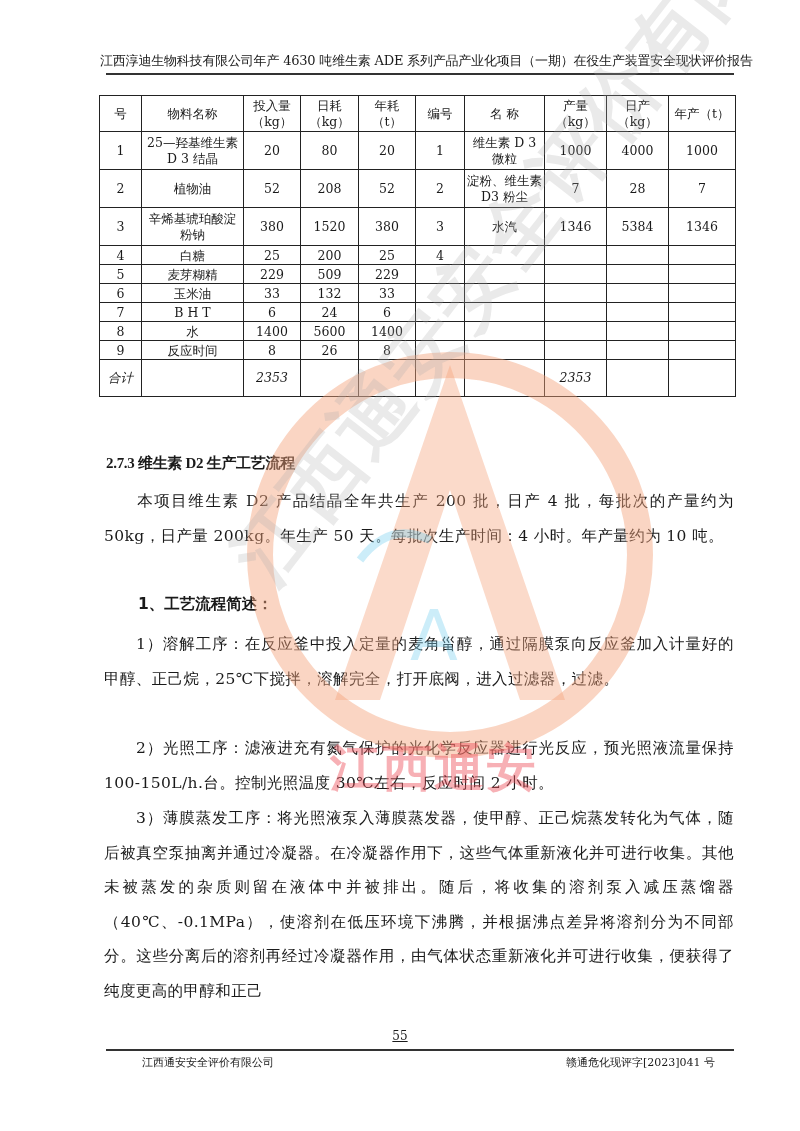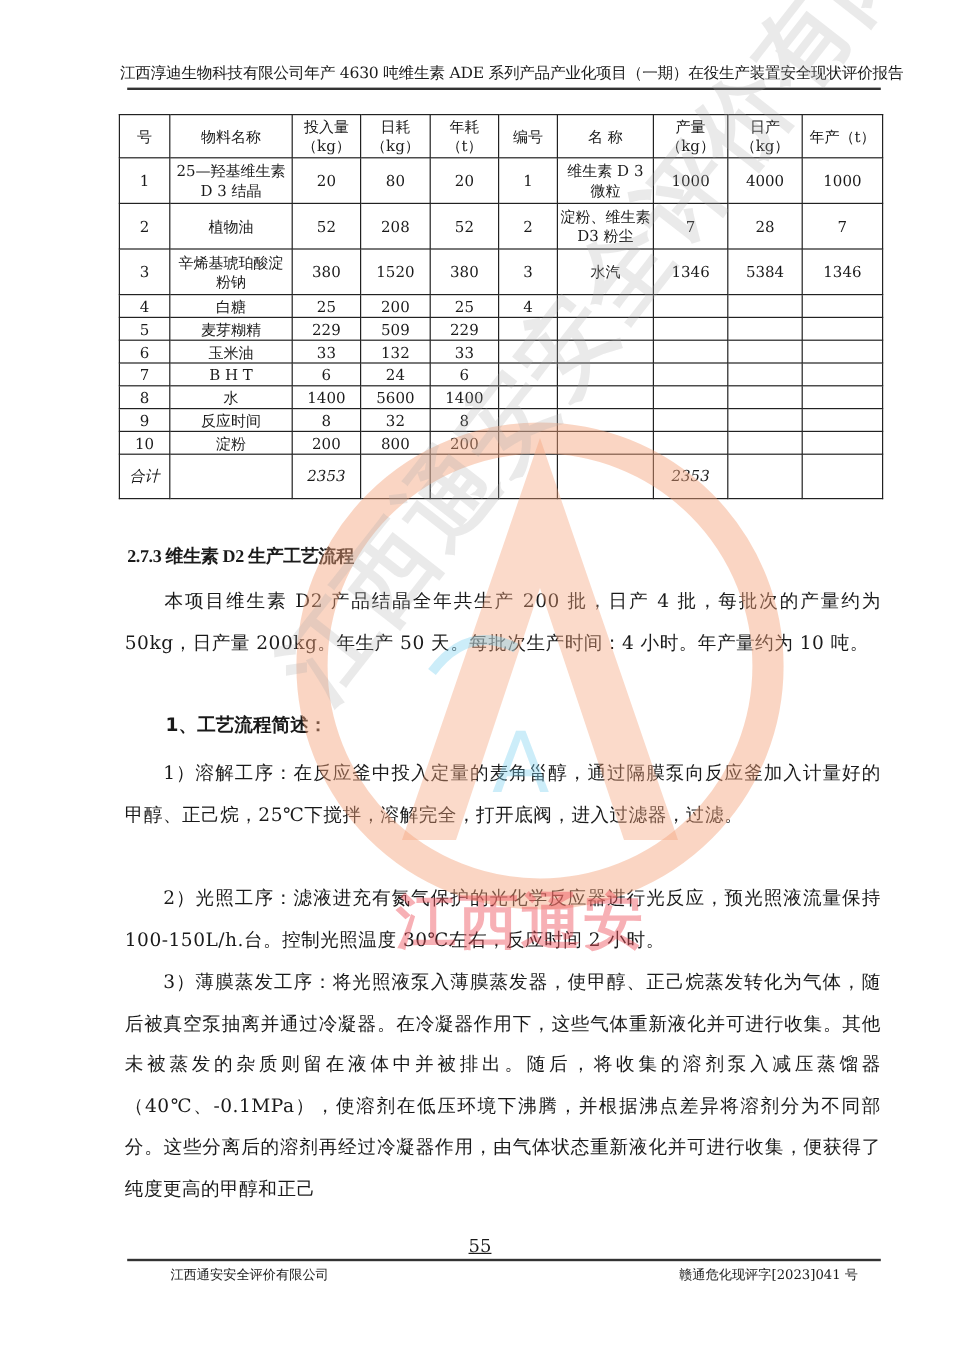--- a/index.html
+++ b/index.html
@@ -33,21 +33,21 @@
   }
   .para {
     position: absolute; left: 104px; width: 630px;
     font-size: 15.5px; line-height: 34.5px; text-align: justify; letter-spacing: 0.4px;
   }
   .para .indent { display: inline-block; width: 32px; }
   .sub-heading {
     position: absolute; left: 138px; top: 594px;
     font-family: "DejaVu Sans", "Liberation Sans", sans-serif; font-weight: bold; font-size: 15.5px; text-align: center;
   }
-  .page-number { position: absolute; left: 0; width: 800px; top: 1029px; text-align: center; font-size: 15px; text-decoration: underline; }
+  .page-number { position: absolute; left: 0; width: 800px; top: 1029px; text-align: center; font-size: 12px; text-decoration: underline; }
   .footer-rule { position: absolute; left: 106px; top: 1049px; width: 628px; height: 1.5px; background: #333; }
   .footer-left { position: absolute; left: 142px; top: 1055px; font-size: 11px; }
   .footer-right { position: absolute; right: 85px; top: 1055px; font-size: 11px; }
 
   
   .watermark { position: absolute; left: 0; top: 0; width: 800px; height: 1131px; pointer-events: none; }
   .wm-red-text {
     position: absolute; left: 330px; top: 735px;
     font-family: "DejaVu Sans", "Liberation Sans", sans-serif; font-weight: bold;
     font-size: 50px; color: rgba(238, 80, 90, 0.45); letter-spacing: 2px;
@@ -184,34 +184,22 @@
         <td></td>
         <td></td>
         <td></td>
         <td></td>
         <td></td>
       </tr>
       <tr class="h-1l">
         <td>9</td>
         <td>反应时间</td>
         <td>8</td>
-        <td>32</td>
+        <td>26</td>
         <td>8</td>
-        <td></td>
-        <td></td>
-        <td></td>
-        <td></td>
-        <td></td>
-      </tr>
-      <tr class="h-1l">
-        <td>10</td>
-        <td>淀粉</td>
-        <td>200</td>
-        <td>800</td>
-        <td>200</td>
         <td></td>
         <td></td>
         <td></td>
         <td></td>
         <td></td>
       </tr>
       <tr class="h-tot">
         <td>合计</td>
         <td></td>
         <td>2353</td>

